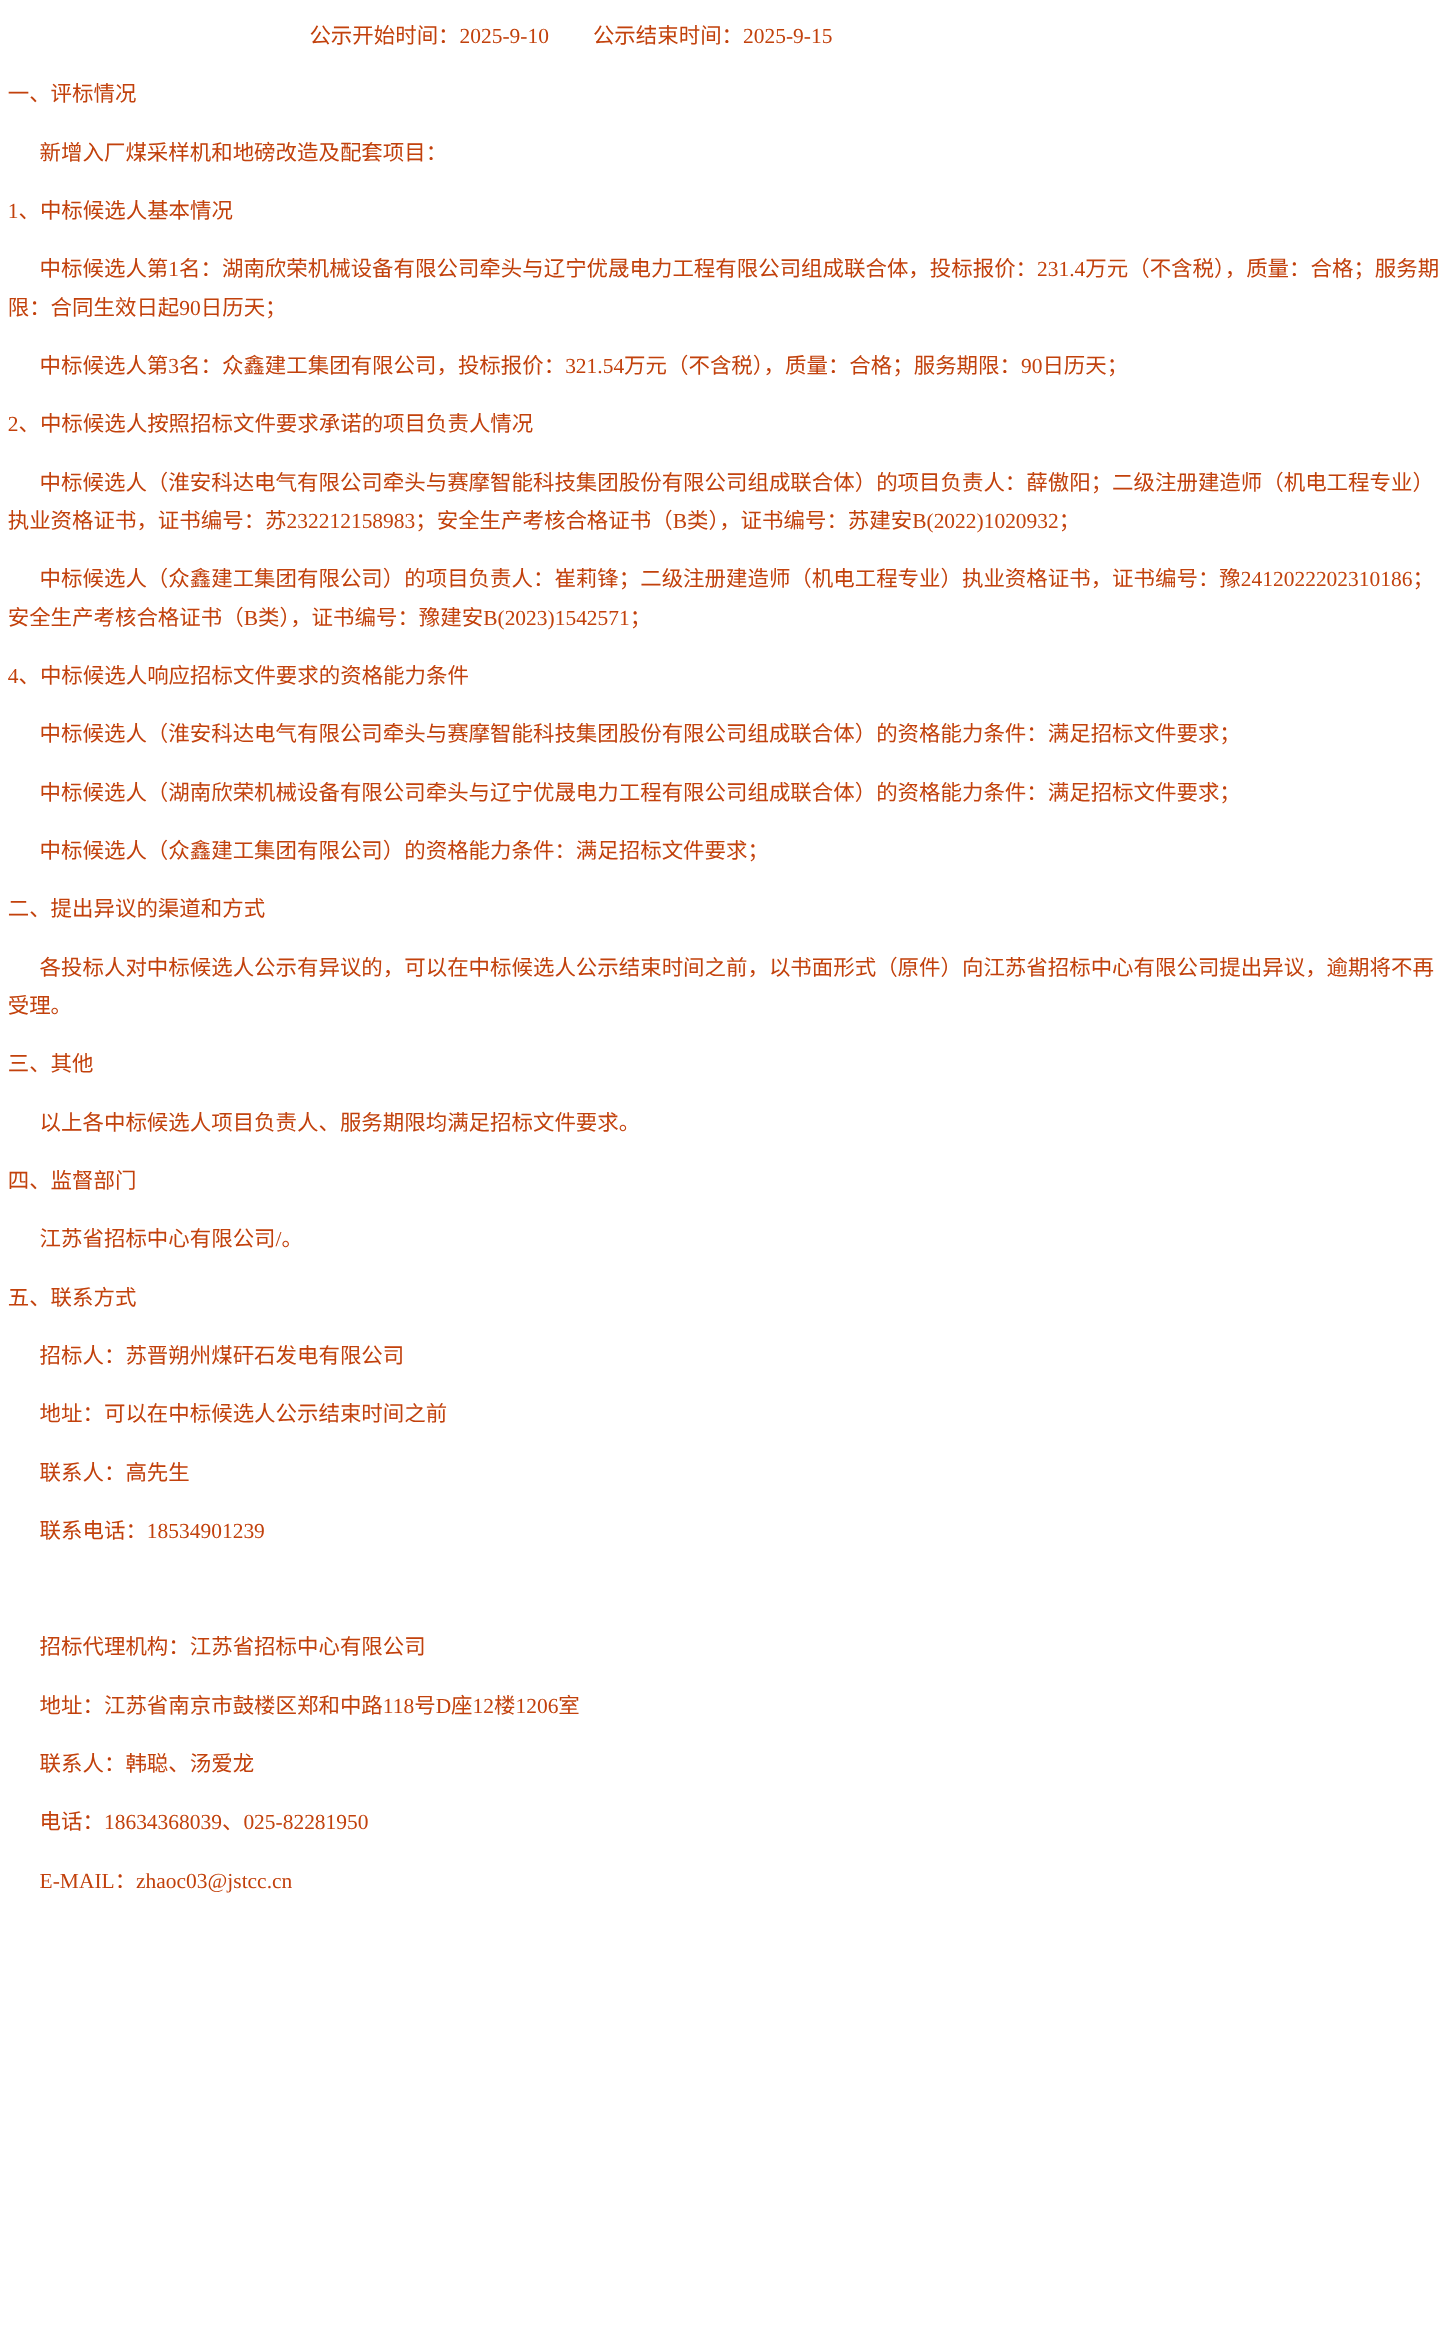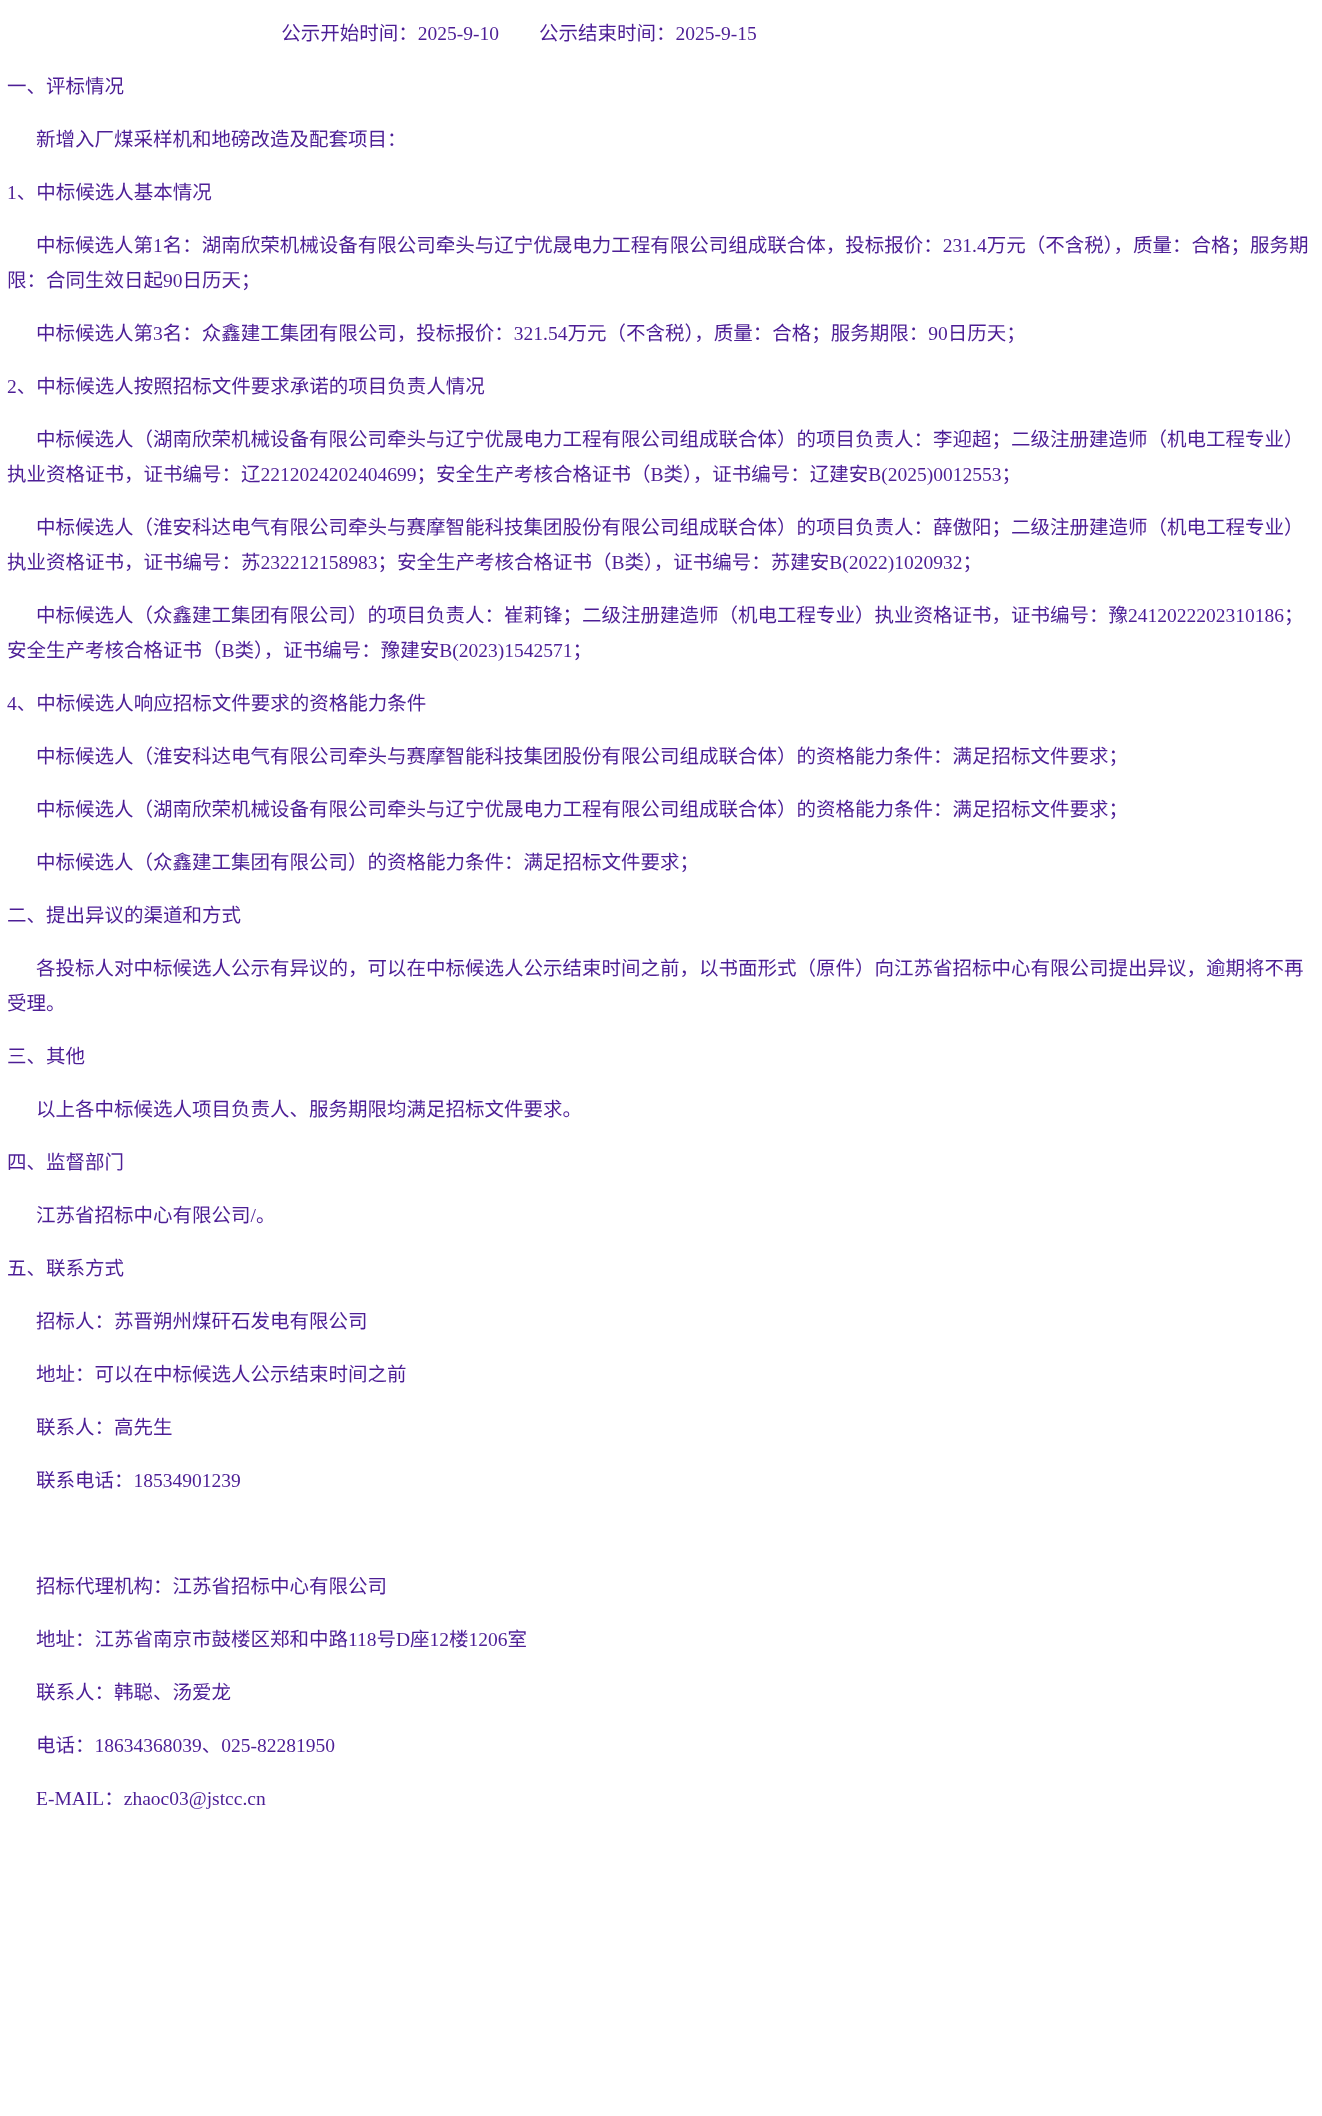--- a/index.html
+++ b/index.html
@@ -6,21 +6,21 @@
     margin: 0;
     padding: 0;
     background: #ffffff;
   }
   .page {
     width: 1322px;
     min-height: 2116px;
     box-sizing: border-box;
     padding: 16px 6px 30px 7px;
     background: #ffffff;
-    color: #4c1d95;
+    color: #c2410c;
     font-family: "Liberation Serif", "DejaVu Serif", serif;
     font-size: 19.5px;
     line-height: 35px;
     word-break: break-all;
     overflow-wrap: anywhere;
   }
   p {
     margin: 0 0 18px 0;
   }
   .indent {
@@ -52,21 +52,20 @@
 
   <p>1、中标候选人基本情况</p>
 
   <p class="indent">中标候选人第1名：湖南欣荣机械设备有限公司牵头与辽宁优晟电力工程有限公司组成联合体，投标报价：231.4万元（不含税），质量：合格；服务期限：合同生效日起90日历天；</p>
 
 
   <p class="indent">中标候选人第3名：众鑫建工集团有限公司，投标报价：321.54万元（不含税），质量：合格；服务期限：90日历天；</p>
 
   <p>2、中标候选人按照招标文件要求承诺的项目负责人情况</p>
 
-  <p class="indent">中标候选人（湖南欣荣机械设备有限公司牵头与辽宁优晟电力工程有限公司组成联合体）的项目负责人：李迎超；二级注册建造师（机电工程专业）执业资格证书，证书编号：辽2212024202404699；安全生产考核合格证书（B类），证书编号：辽建安B(2025)0012553；</p>
 
   <p class="indent">中标候选人（淮安科达电气有限公司牵头与赛摩智能科技集团股份有限公司组成联合体）的项目负责人：薛傲阳；二级注册建造师（机电工程专业）执业资格证书，证书编号：苏232212158983；安全生产考核合格证书（B类），证书编号：苏建安B(2022)1020932；</p>
 
   <p class="indent">中标候选人（众鑫建工集团有限公司）的项目负责人：崔莉锋；二级注册建造师（机电工程专业）执业资格证书，证书编号：豫2412022202310186；安全生产考核合格证书（B类），证书编号：豫建安B(2023)1542571；</p>
 
   <p>4、中标候选人响应招标文件要求的资格能力条件</p>
 
   <p class="indent">中标候选人（淮安科达电气有限公司牵头与赛摩智能科技集团股份有限公司组成联合体）的资格能力条件：满足招标文件要求；</p>
 
   <p class="indent">中标候选人（湖南欣荣机械设备有限公司牵头与辽宁优晟电力工程有限公司组成联合体）的资格能力条件：满足招标文件要求；</p>

